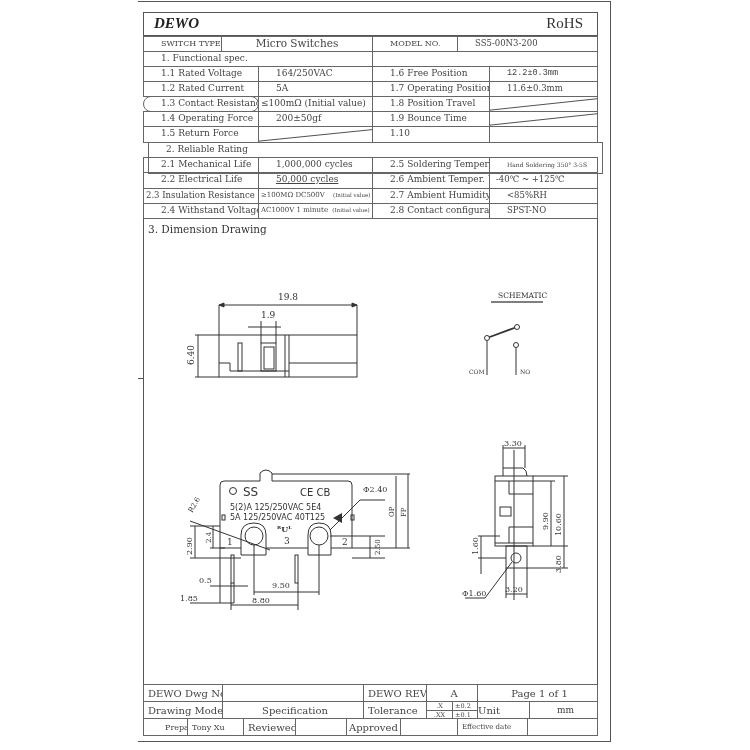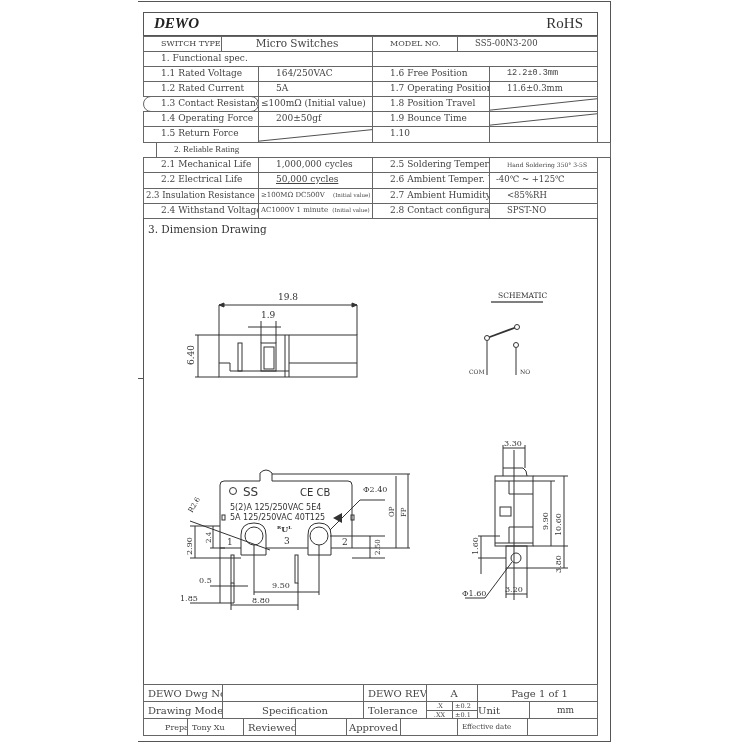--- a/index.html
+++ b/index.html
@@ -68,21 +68,21 @@
   <div class="cell" style="left:372px;top:111px;width:118px;height:16px;">1.9  Bounce Time</div>
   <div class="cell" style="left:489px;top:111px;width:109px;height:16px;">
     <svg class="slash" viewBox="0 0 109 16" preserveAspectRatio="none">
         <line x1="0" y1="15" x2="109" y2="2" stroke="#444" stroke-width="1"></line>
       </svg>
   </div>
   <div class="cell" style="left:372px;top:126px;width:118px;height:17px;">1.10</div>
   <div class="cell" style="left:489px;top:126px;width:109px;height:17px;"></div>
 </div>
 
-<div class="cell" style="left:156px;top:142px;width:455px;height:16px;font-family:Liberation Serif, serif;">2. Reliable Rating</div>
+<div class="cell" style="left:148px;top:142px;width:455px;height:32px;">2. Reliable Rating</div>
 <div>
   <div class="cell" style="left:143px;top:157px;width:116px;height:16px;">2.1 Mechanical Life</div>
   <div class="cell" style="left:258px;top:157px;width:115px;height:16px;">1,000,000 cycles</div>
   <div class="cell" style="left:143px;top:172px;width:116px;height:17px;">2.2 Electrical Life</div>
   <div class="cell" style="left:258px;top:172px;width:115px;height:17px;text-decoration:underline;">50,000 cycles</div>
   <div class="cell" style="left:143px;top:188px;width:116px;height:16px;font-size:8.5px;padding-left:2px;">2.3 Insulation Resistance</div>
   <div class="cell" style="left:258px;top:188px;width:115px;height:16px;font-size:7px;padding-left:2px;">
     <span>≥100MΩ DC500V</span>
     <span style="font-size:5.5px;margin-left:6px;">(Initial value)</span>
   </div>

